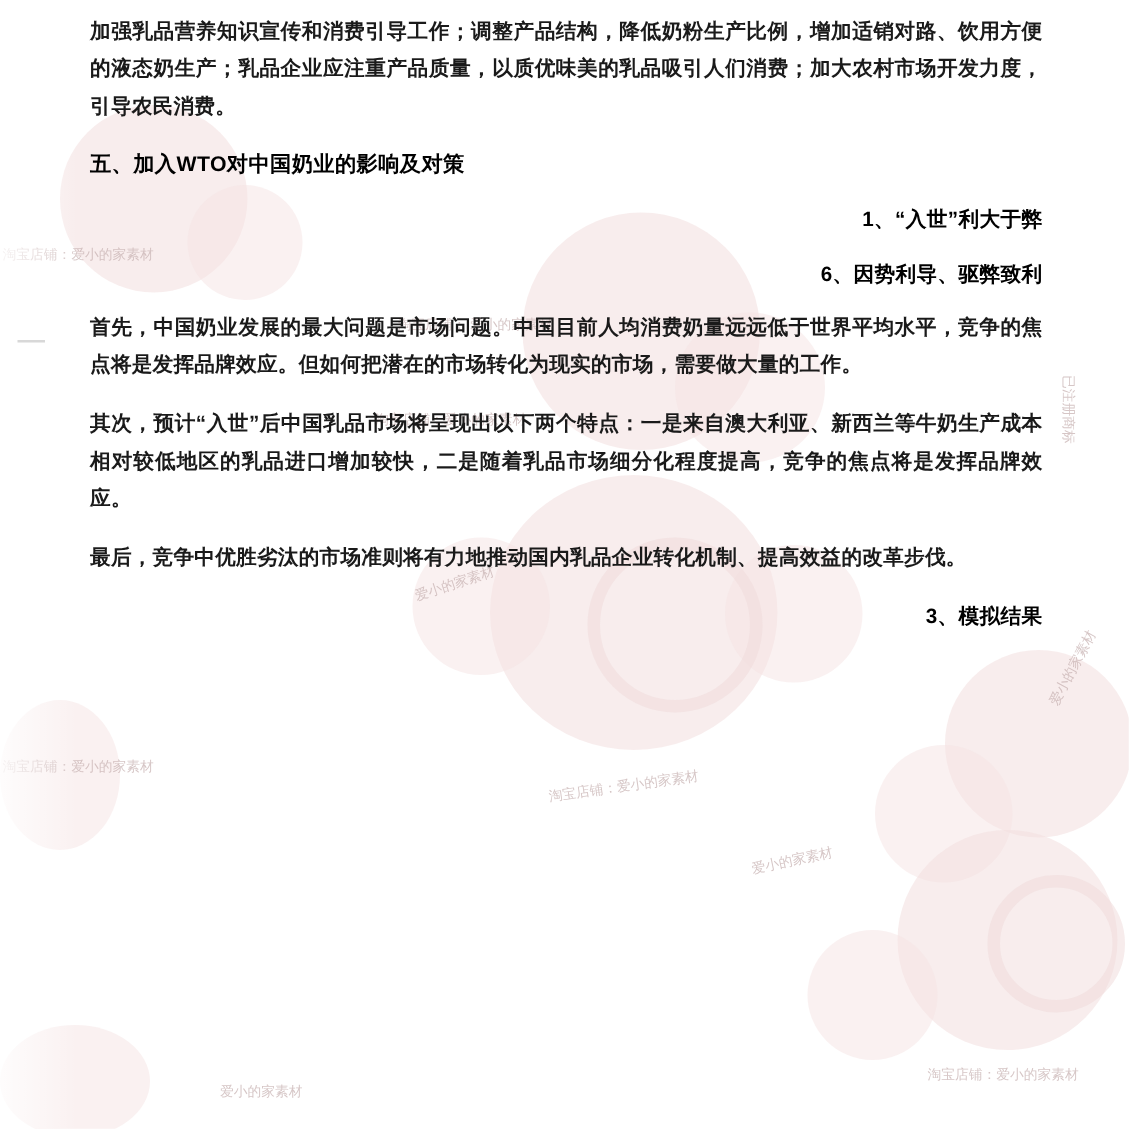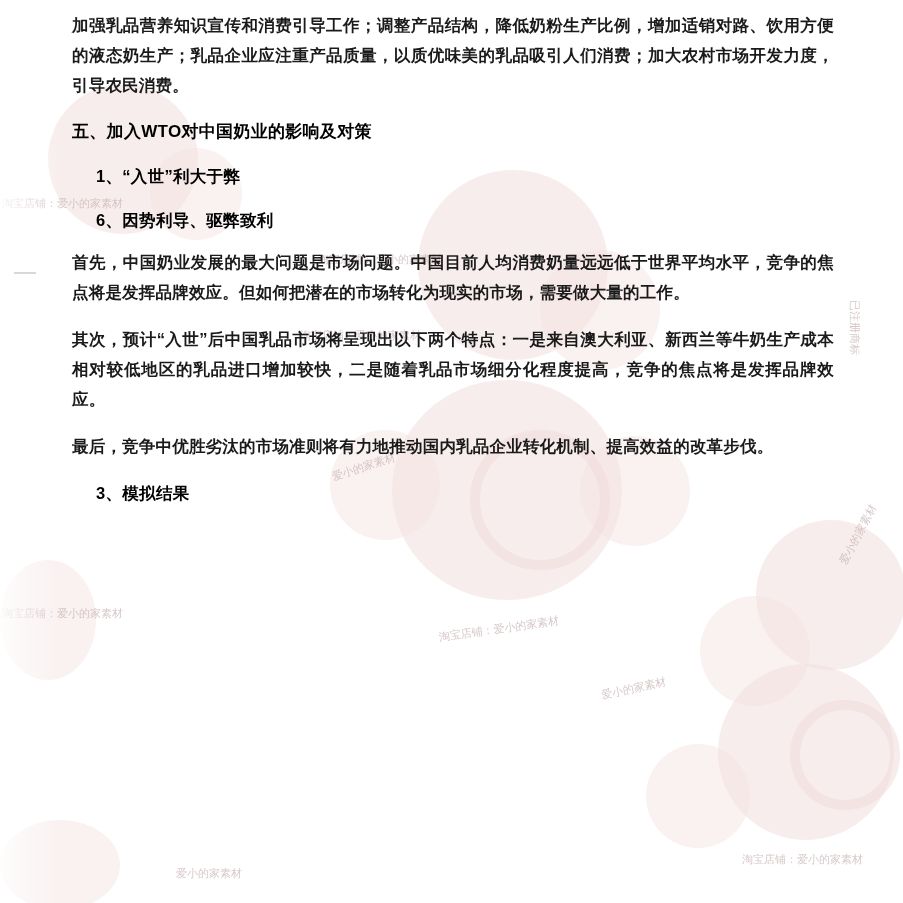--- a/index.html
+++ b/index.html
@@ -78,20 +78,21 @@
     letter-spacing: .3px;
   }
   h3.subheading {
     margin: 14px 0 12px 0;
     font-size: 16.5px;
     line-height: 30px;
     font-weight: bold;
     color: #000;
     font-family: "Liberation Sans", sans-serif;
     letter-spacing: .3px;
+    text-align: right;
   }
   .indent2 { padding-left: 24px; }
   .left-rule {
     position: absolute;
     left: 14px;
     top: 272px;
     width: 22px;
     height: 2px;
     background: #d8d8d8;
   }

